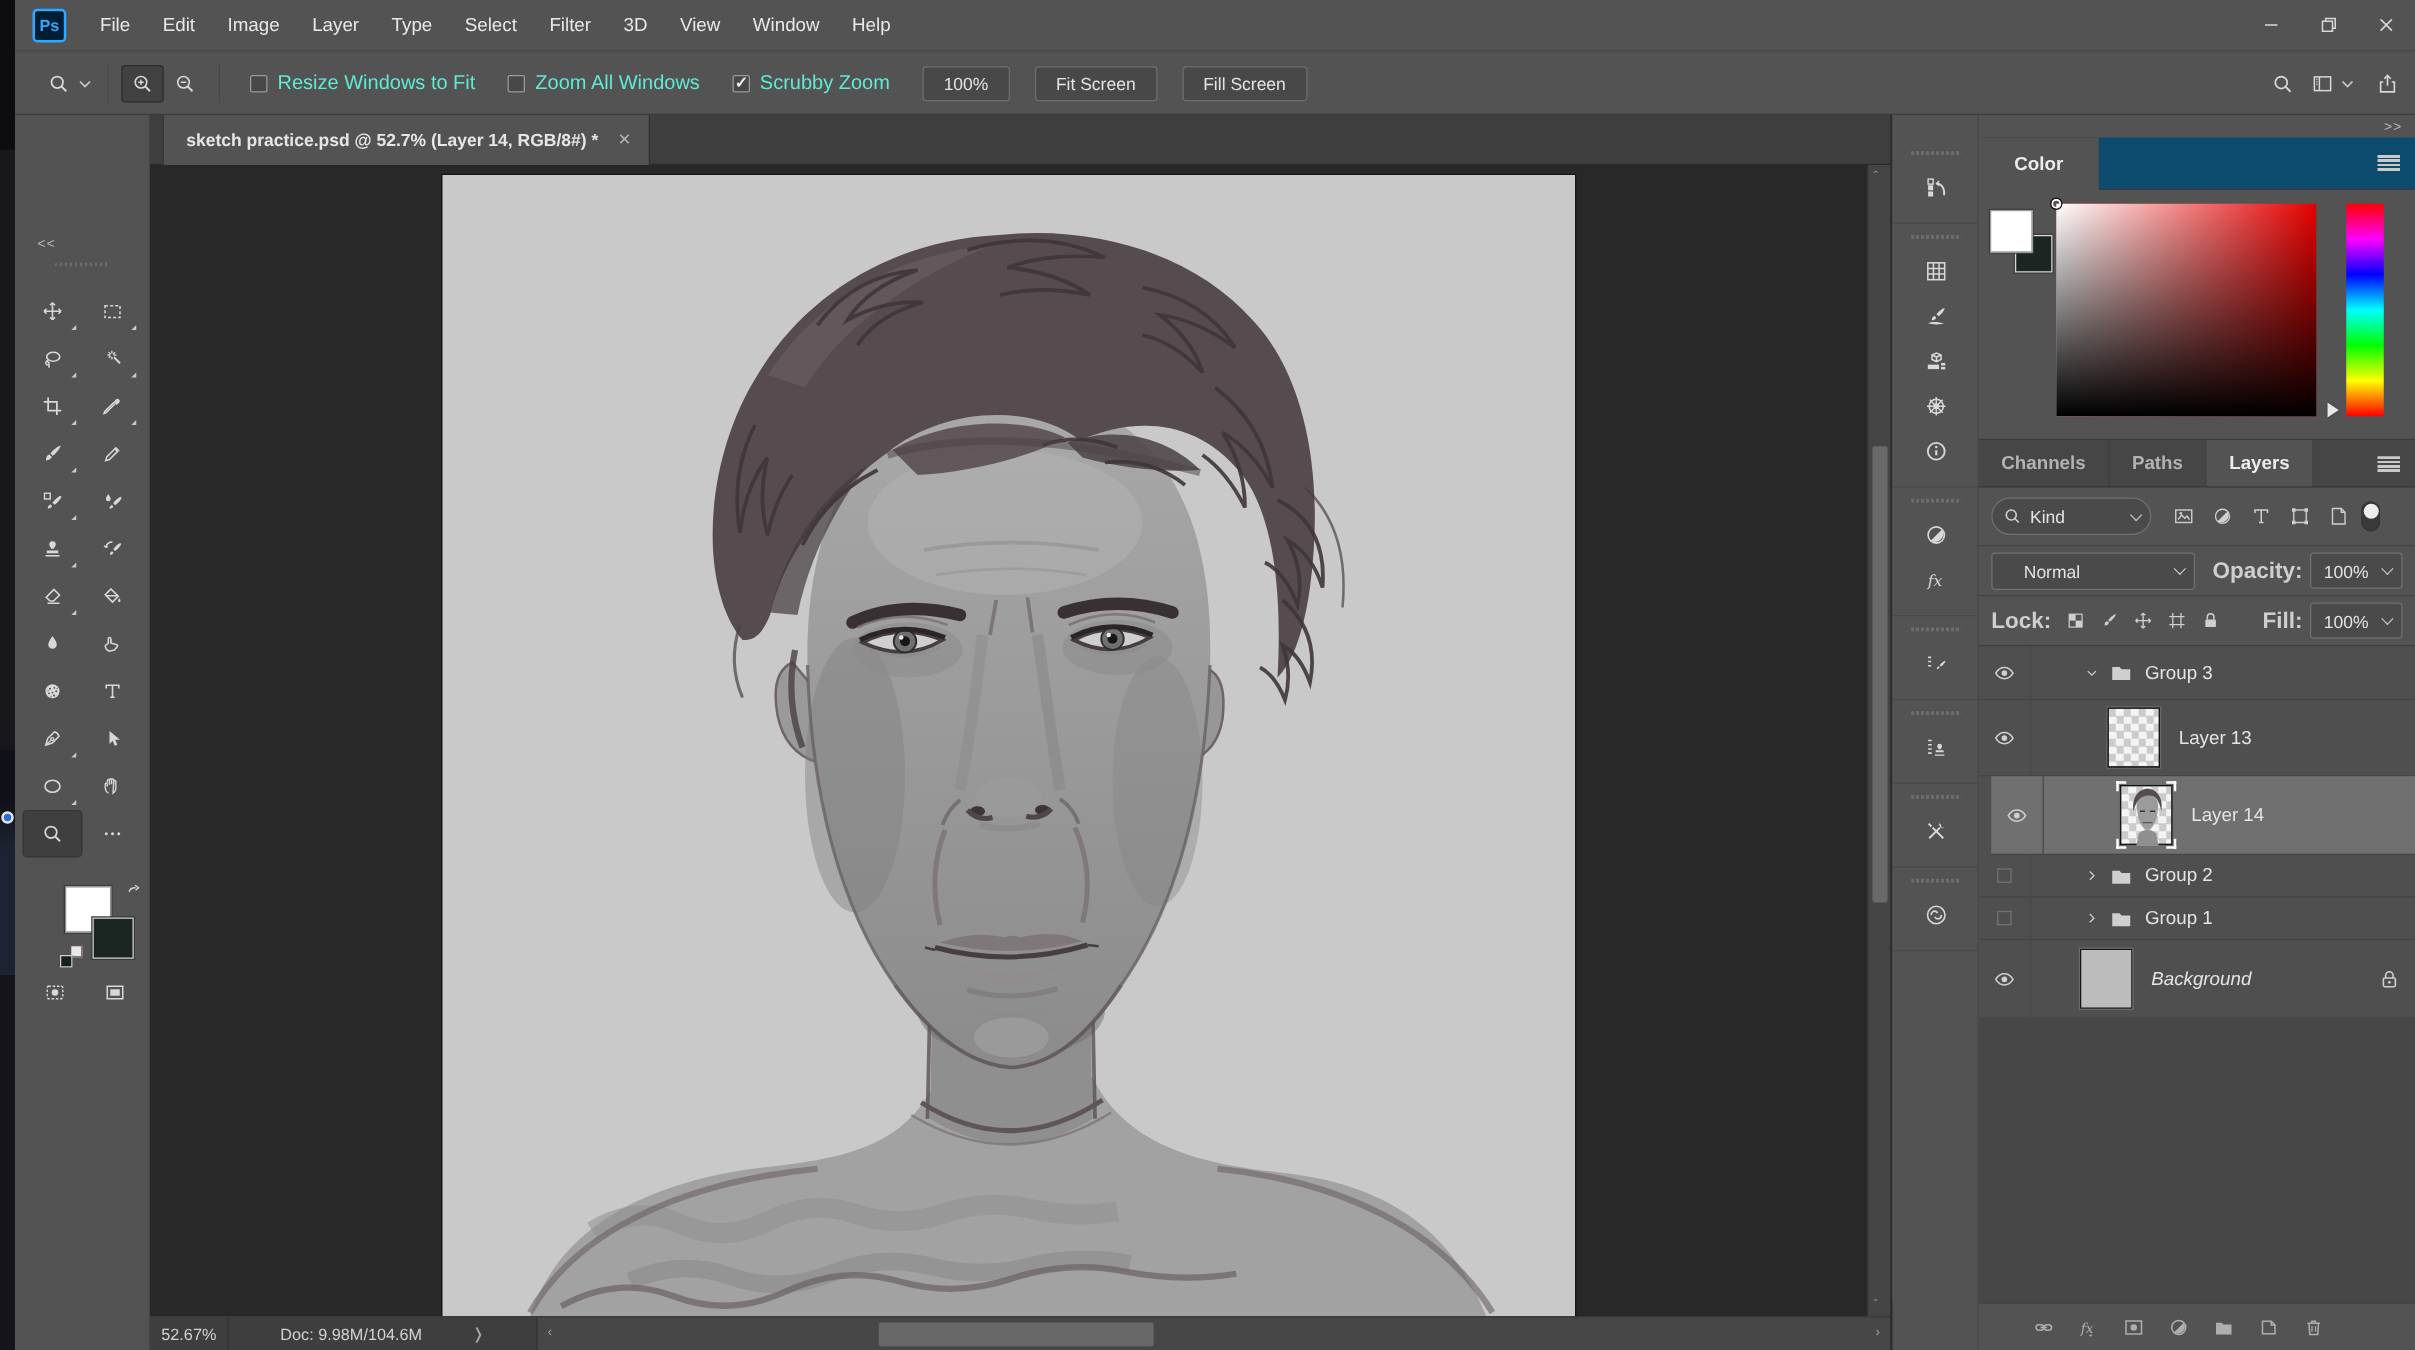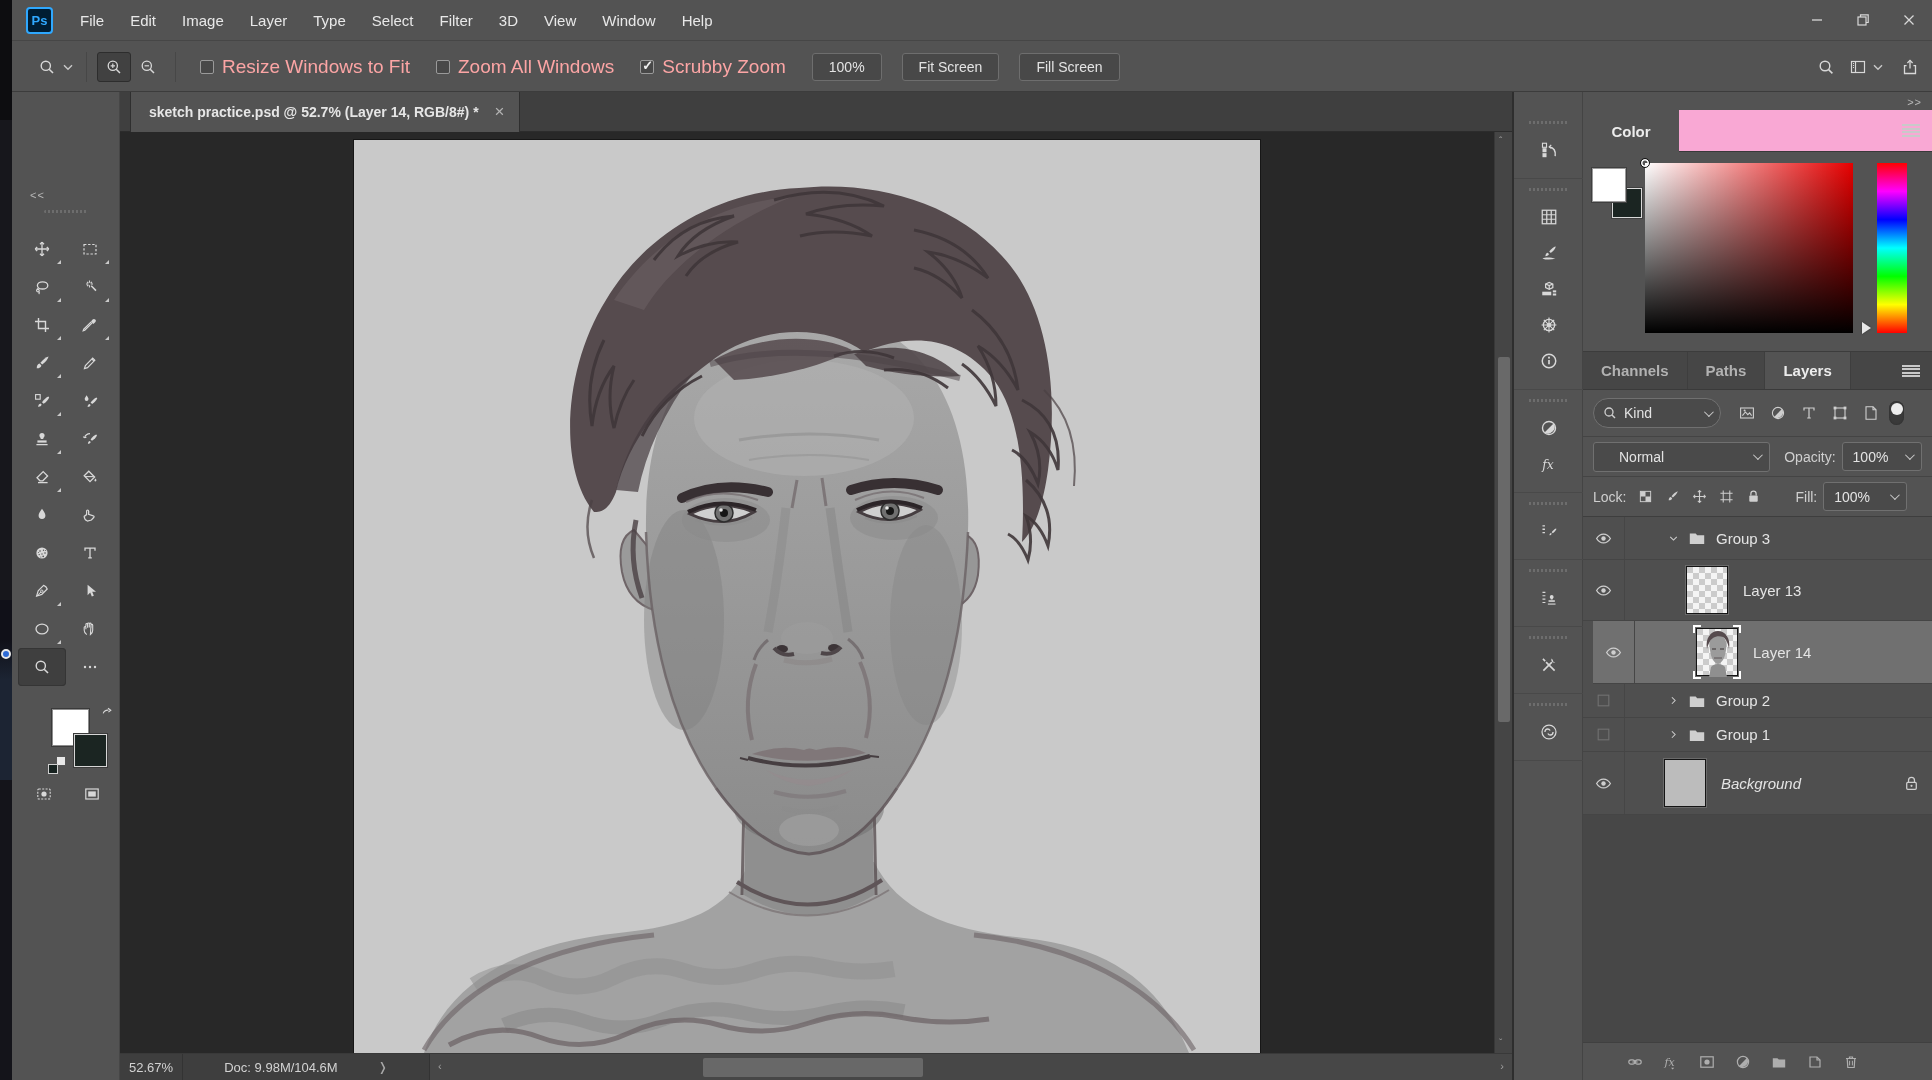--- a/index.html
+++ b/index.html
@@ -31,21 +31,21 @@
   .vsep { width:1px; height:30px; background:#616161; border-right:1px solid #474747; margin:0 10px; }
   .opt-icon { width:26px; height:26px; display:flex; align-items:center; justify-content:center; }
   .tool-chip { display:flex; align-items:center; margin-left:22px; }
   .zoom-btn { width:34px; height:30px; display:flex; align-items:center; justify-content:center; border-radius:3px; }
   .zoom-btn.pressed { background:#414141; border:1px solid #2d2d2d; }
   .cbx-row { display:flex; align-items:center; margin-left:14px; }
   .cbx { display:flex; align-items:center; margin-right:26px; }
   .cb { width:14px; height:14px; border:1px solid #9a9a9a; border-radius:2px; background:#484848;
     margin-right:8px; position:relative; }
   .cb.checked::after { content:"✓"; position:absolute; left:1px; top:-3px; color:#f0f0f0; font-size:13px; font-weight:bold; }
-  .cbx span.lbl { color:#fca5a5; font-size:19px; }
+  .cbx span.lbl { color:#5eead4; font-size:16px; }
   .opt-btn { background:#484848; border:1px solid #6e6e6e; border-radius:3px; color:#e3e3e3;
     font-size:14px; padding:5px 16px; margin-right:20px; }
   #opt-right { margin-left:auto; display:flex; align-items:center; margin-right:14px; gap:16px; }
 
   
   #toolbar { left:12px; top:92px; width:108px; height:988px; background:#535353;
     border-right:1px solid #464646; }
   #tb-collapse { left:18px; top:97px; color:#b9b9b9; font-size:11px; letter-spacing:1px; }
   .grip { background:repeating-linear-gradient(90deg,#6d6d6d 0 2px,rgba(0,0,0,0) 2px 4px);
     height:3px; border-radius:2px; }
@@ -101,21 +101,21 @@
   .rail-group { border-bottom:1px solid #494949; padding:6px 0 10px; display:flex; flex-direction:column; align-items:center; }
   .rail-group::before { content:""; display:block; width:40px; height:3px; margin:3px 0 8px;
     background:repeating-linear-gradient(90deg,#6d6d6d 0 2px,rgba(0,0,0,0) 2px 4px); }
   .rail-icon { width:40px; height:36px; display:flex; align-items:center; justify-content:center; }
 
   
   #panels { left:1583px; top:92px; width:349px; height:988px; background:#535353; }
   #panels-expand { position:absolute; right:10px; top:4px; color:#b9b9b9; font-size:11px; letter-spacing:1px; }
   
   #color-panel { left:0; top:18px; width:349px; height:242px; }
-  #color-header { height:42px; background:#f9a8d4; border-bottom:1px solid #3a3a3a; position:relative; }
+  #color-header { height:42px; background:#0c4a6e; border-bottom:1px solid #3a3a3a; position:relative; }
   #color-tab { position:absolute; left:0; top:0; width:96px; height:42px; background:#535353;
     color:#ececec; font-size:15px; font-weight:bold; display:flex; align-items:center; justify-content:center; }
   .pmenu { position:absolute; right:12px; top:14px; width:18px; height:13px;
     background:repeating-linear-gradient(#c9c9c9 0 2px,rgba(0,0,0,0) 2px 3.5px); }
   #color-body { position:relative; height:200px; background:#535353; border-bottom:1px solid #3c3c3c; }
   #cp-fg { position:absolute; left:9px; top:16px; width:34px; height:34px; background:#fff;
     border:1px solid #9a9a9a; box-shadow:0 0 0 1px #3f3f3f; z-index:2; }
   #cp-bg { position:absolute; left:29px; top:36px; width:30px; height:30px; background:#1b2522;
     border:1px solid #d9d9d9; box-shadow:0 0 0 1px #3f3f3f; }
   #cp-sat { position:absolute; left:62px; top:11px; width:208px; height:170px;
@@ -139,21 +139,21 @@
   .field .chev-dn { margin-left:auto; margin-right:9px; width:7px; height:7px;
     border-right:1.6px solid #c9c9c9; border-bottom:1.6px solid #c9c9c9; transform:rotate(45deg) translateY(-2px); }
   #kind-field { width:128px; padding-left:8px; gap:6px;border-radius:15px; }
   #filter-icons { display:flex; align-items:center; gap:15px; margin-left:18px; }
   #filter-toggle { margin-left:10px; width:15px; height:24px; border-radius:8px; background:#3a3a3a;
     position:relative; box-shadow:inset 0 0 2px #2a2a2a; }
   #filter-toggle::after { content:""; position:absolute; left:1.5px; top:1.5px; width:12px; height:12px;
     border-radius:50%; background:#ededed; }
   #lp-blend { height:40px; border-bottom:1px solid #444; }
   #blend-field { width:185px; padding-left:25px; }
-  .lp-label { color:#cfcfcf; font-size:14px; }
+  .lp-label { color:#cfcfcf; font-size:18px;font-weight:bold; }
   #opacity-label { margin-left:14px; }
   .val-field { width:84px; padding-left:10px; margin-left:6px; height:29px; }
   #lp-lock { height:40px; border-bottom:1px solid #3e3e3e; }
   #lock-icons { display:flex; align-items:center; gap:12px; margin-left:12px; }
   #fill-label { margin-left:34px; }
   
   #layers-list { background:#4f4f4f; }
   .layer-row { display:flex; align-items:stretch; border-bottom:1px solid #454545; position:relative;gap:34px; }
   .layer-row.selected { background:#707070; }
   .vis-cell { width:42px; display:flex; align-items:center; justify-content:center; border-right:1px solid #464646; }

